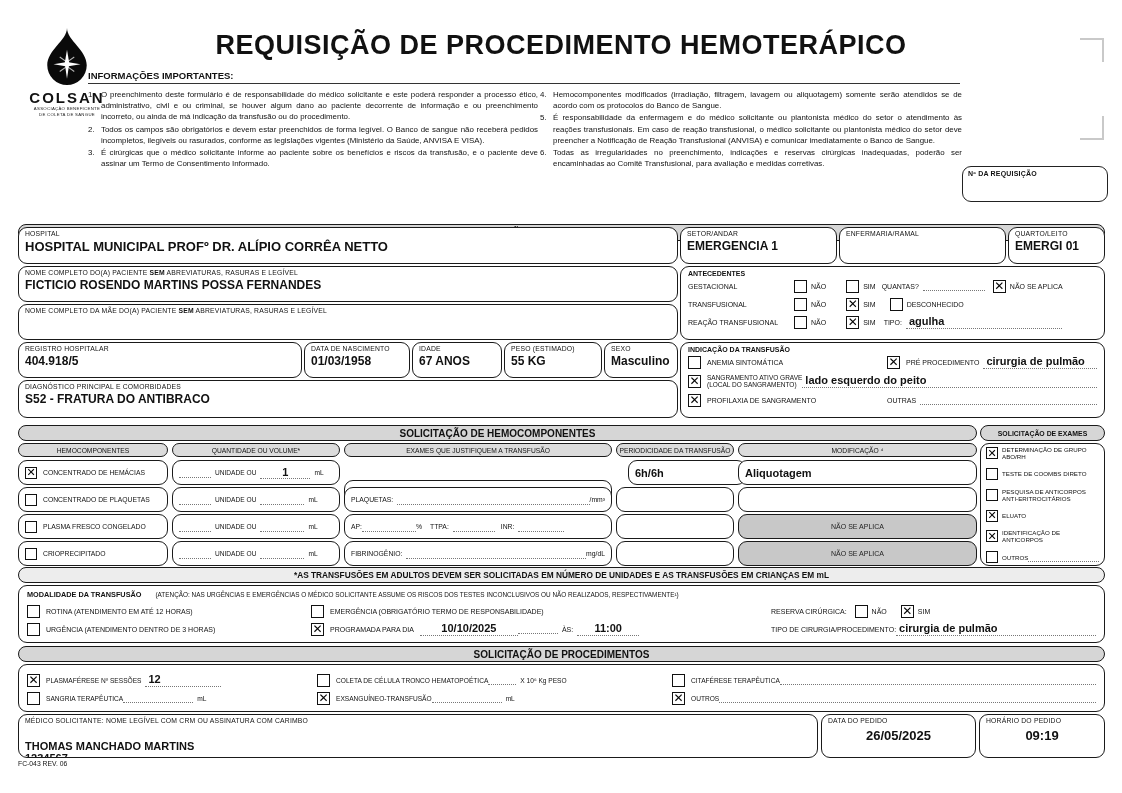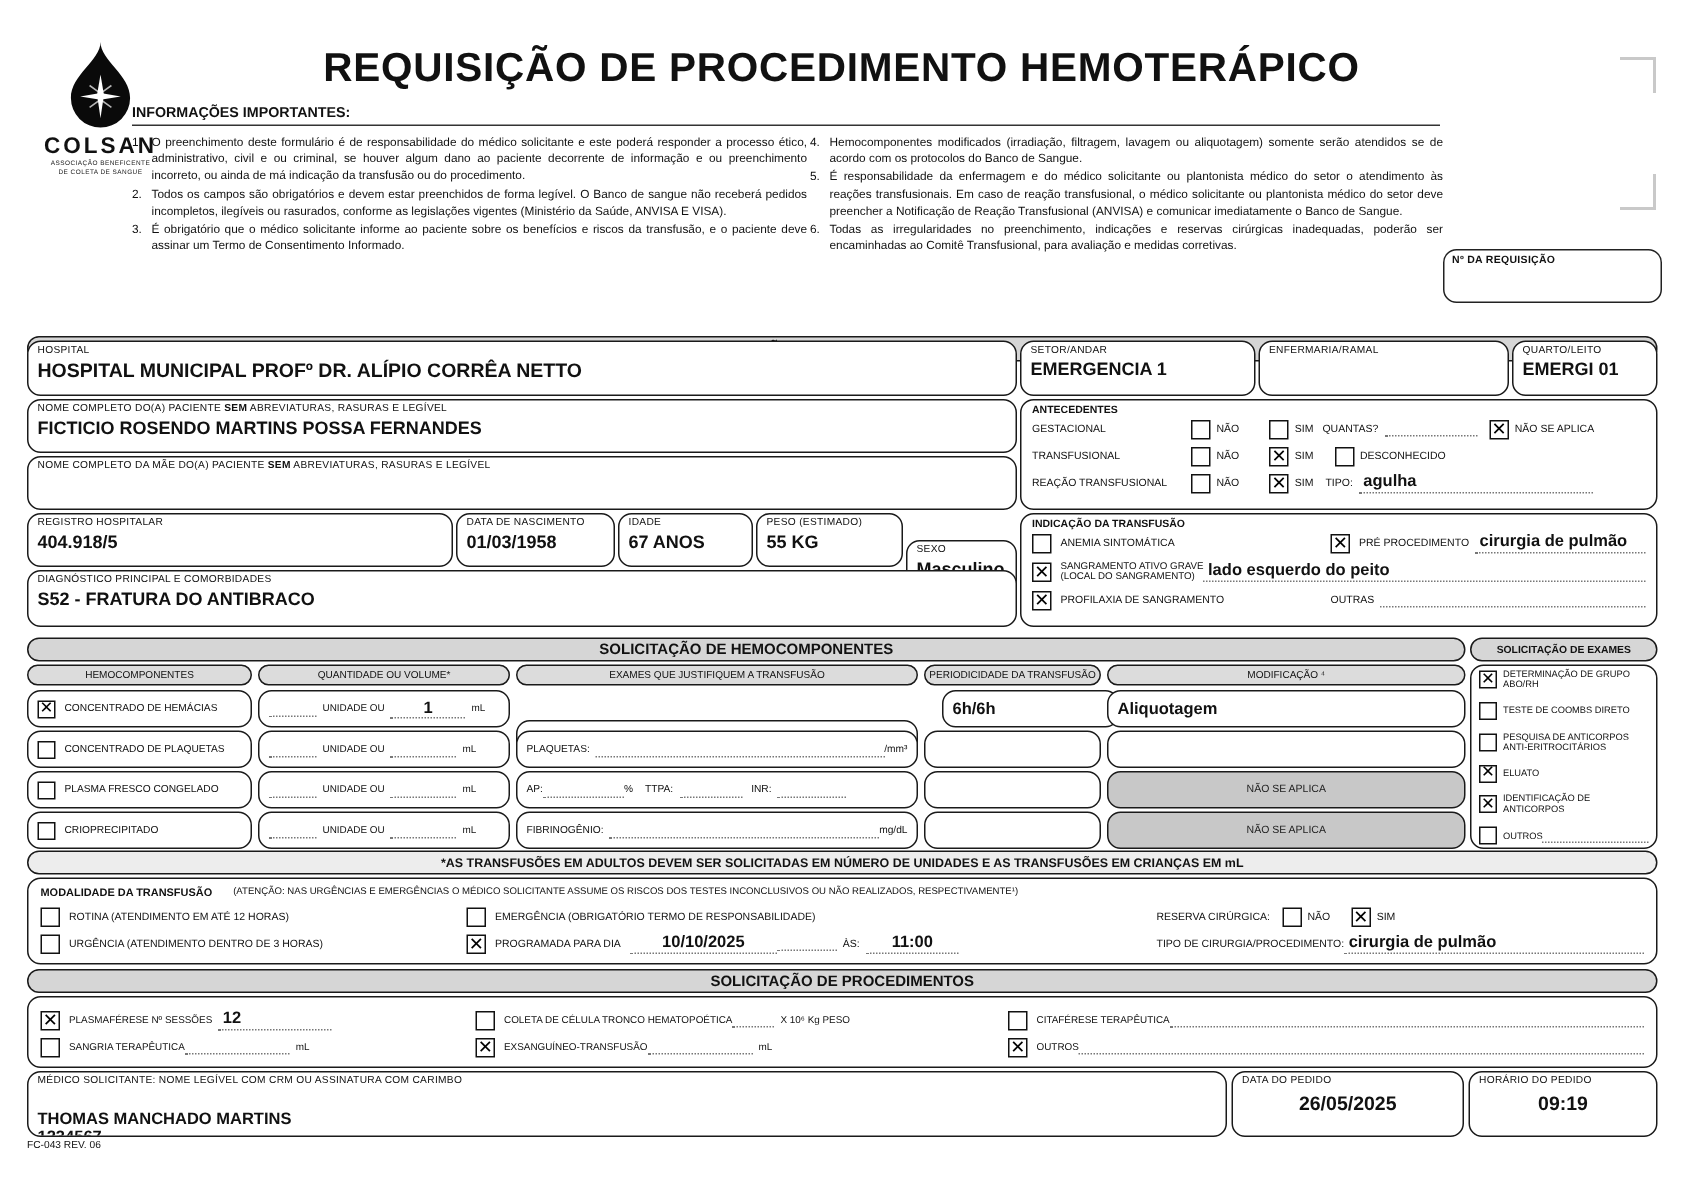--- a/index.html
+++ b/index.html
@@ -89,21 +89,21 @@
     <div class="instr-item">
         <span class="n">1.</span>
         <span class="t">O preenchimento deste formulário é de responsabilidade do médico solicitante e este poderá responder a processo ético, administrativo, civil e ou criminal, se houver algum dano ao paciente decorrente de informação e ou preenchimento incorreto, ou ainda de má indicação da transfusão ou do procedimento.</span>
       </div>
     <div class="instr-item">
         <span class="n">2.</span>
         <span class="t">Todos os campos são obrigatórios e devem estar preenchidos de forma legível. O Banco de sangue não receberá pedidos incompletos, ilegíveis ou rasurados, conforme as legislações vigentes (Ministério da Saúde, ANVISA E VISA).</span>
       </div>
     <div class="instr-item">
         <span class="n">3.</span>
-        <span class="t">É obrigatório que o médico solicitante informe ao paciente sobre os benefícios e riscos da transfusão, e o paciente deve assinar um Termo de Consentimento Informado.</span>
+        <span class="t">É cirúrgicas que o médico solicitante informe ao paciente sobre os benefícios e riscos da transfusão, e o paciente deve assinar um Termo de Consentimento Informado.</span>
       </div>
   </div>
   <div class="instr instr-right">
     <div class="instr-item">
         <span class="n">4.</span>
         <span class="t">Hemocomponentes modificados (irradiação, filtragem, lavagem ou aliquotagem) somente serão atendidos se de acordo com os protocolos do Banco de Sangue.</span>
       </div>
     <div class="instr-item">
         <span class="n">5.</span>
         <span class="t">É responsabilidade da enfermagem e do médico solicitante ou plantonista médico do setor o atendimento às reações transfusionais. Em caso de reação transfusional, o médico solicitante ou plantonista médico do setor deve preencher a Notificação de Reação Transfusional (ANVISA) e comunicar imediatamente o Banco de Sangue.</span>
@@ -207,21 +207,21 @@
     <div class="val">01/03/1958</div>
   </div>
   <div class="fld" style="left:412px;top:342px;width:90px;height:36px;">
     <div class="lbl">IDADE</div>
     <div class="val">67 ANOS</div>
   </div>
   <div class="fld" style="left:504px;top:342px;width:98px;height:36px;">
     <div class="lbl">PESO (ESTIMADO)</div>
     <div class="val">55 KG</div>
   </div>
-  <div class="fld" style="left:604px;top:360px;width:74px;height:36px;">
+  <div class="fld" style="left:604px;top:342px;width:74px;height:36px;">
     <div class="lbl">SEXO</div>
     <div class="val">Masculino</div>
   </div>
 
   <div class="panel" style="left:680px;top:342px;width:425px;height:76px;">
     <div class="panel-title">INDICAÇÃO DA TRANSFUSÃO</div>
     <div class="p-row">
       <span class="cb"></span>
         <span class="gap6"></span>
       <span style="width:150px;flex:none">ANEMIA SINTOMÁTICA</span>

